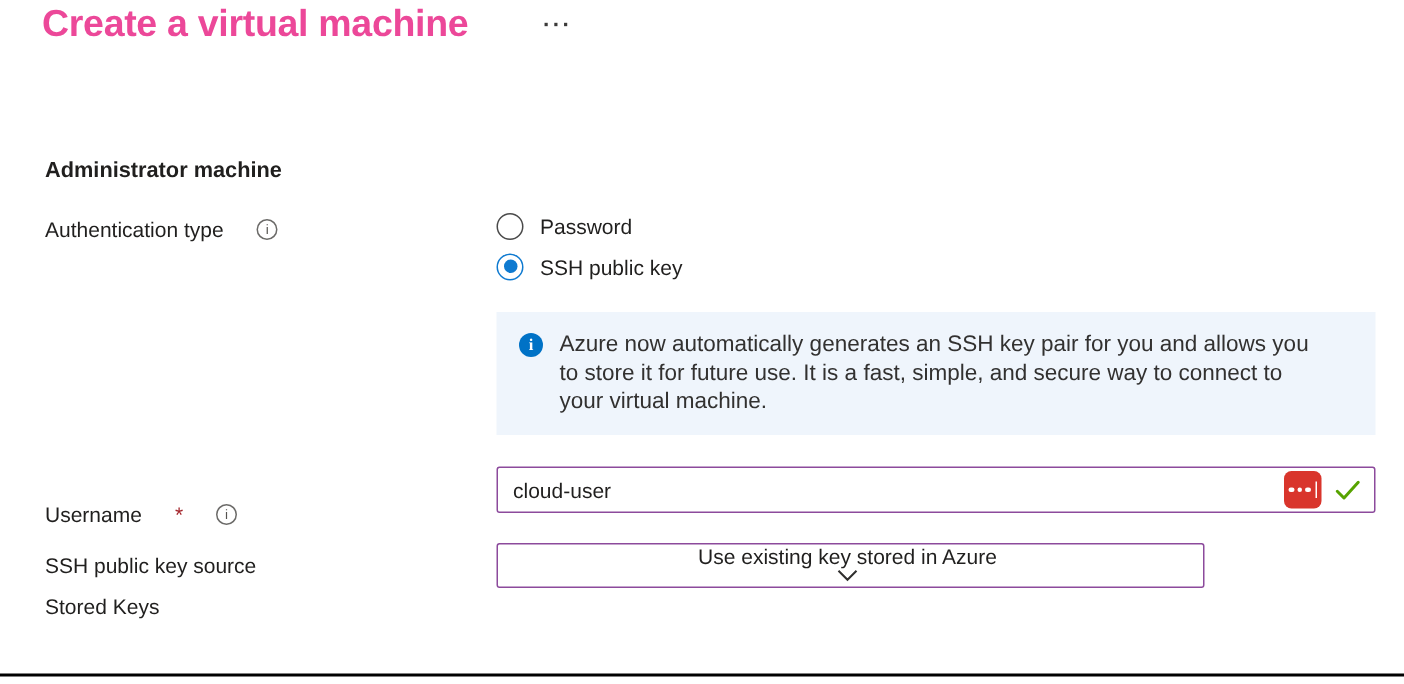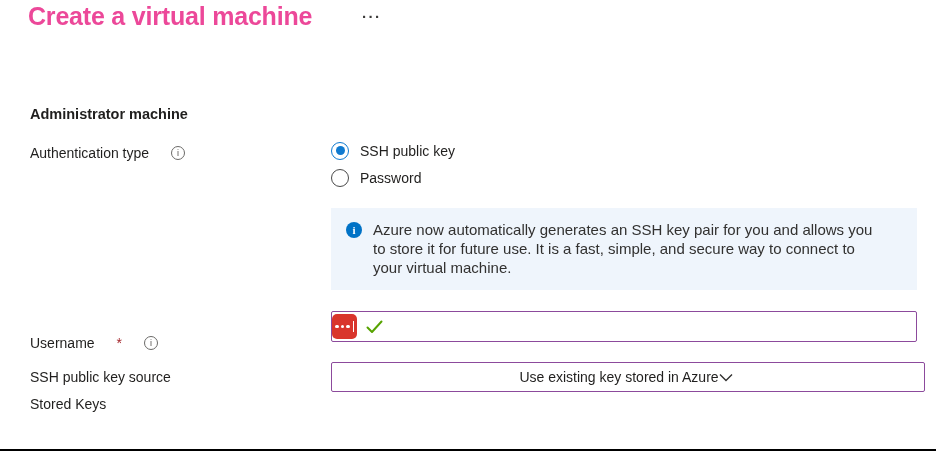--- a/index.html
+++ b/index.html
@@ -65,24 +65,24 @@
   }
   .lp-icon {
     width:25px; height:25px; border-radius:5px; background:#d9352c; flex:0 0 auto;
     display:flex; align-items:center; justify-content:center; gap:2px; margin-right:9px; cursor:pointer;
   }
   .lp-dot { width:3.5px; height:3.5px; border-radius:50%; background:#fff; }
   .lp-bar { width:1.5px; height:11px; background:#fff; margin-left:1px; }
   .valid-check { margin-right:9px; flex:0 0 auto; display:flex; }
   
   .dropdown {
-    position:absolute; left:331px; width:594px; height:30px;
+    position:absolute; left:331px; width:472px; height:30px;
     border:1.5px solid #8c4a9c; border-radius:2px; background:#fff;
-    display:flex; align-items:center; justify-content:center;
-    padding:0 14px 0 10px; cursor:pointer;
+    display:flex; align-items:center; justify-content:flex-start;
+    padding:0 14px 0 10px; cursor:pointer;flex-direction:column;
   }
   .dd-source { top:362px; }
   .dd-stored { top:409px; }
   .dd-value { font-size:14px; color:#201f1e; }
   .chevron { display:flex; }
   
   .footer-divider { position:absolute; left:0; top:449px; width:936px; height:2px; background:#000; }
 </style>
 </head>
 <body>
@@ -94,43 +94,44 @@
 
   <h2 class="section-title">Administrator machine</h2>
 
   <div class="field-label lbl-auth">
     <span>Authentication type</span>
     <span class="info-i">i</span>
   </div>
 
   <div class="radio-group">
     <div class="radio-row">
+      <span class="radio-outer unsel"></span>
+      <span class="radio-label">Password</span>
+    </div>
+    <div class="radio-row">
       <span class="radio-outer sel">
           <span class="radio-dot"></span>
         </span>
       <span class="radio-label">SSH public key</span>
-    </div>
-    <div class="radio-row">
-      <span class="radio-outer unsel"></span>
-      <span class="radio-label">Password</span>
     </div>
   </div>
 
   <div class="info-box">
     <span class="info-badge">i</span>
     <span class="info-text">Azure now automatically generates an SSH key pair for you and allows you to store it for future use. It is a fast, simple, and secure way to connect to your virtual machine.</span>
   </div>
 
   <div class="field-label lbl-user">
     <span>Username</span>
     <span class="req">*</span>
     <span class="info-i">i</span>
   </div>
 
   <div class="text-input-wrap">
+    <input class="text-input" type="text" value="cloud-user" style="">
     <span class="lp-icon">
       <span class="lp-dot"></span>
         <span class="lp-dot"></span>
         <span class="lp-dot"></span>
         <span class="lp-bar"></span>
     </span>
     <span class="valid-check">
       <svg width="17" height="14" viewBox="0 0 17 14">
           <polyline points="1.5,7.5 6,12 15.5,1.5" fill="none" stroke="#57a300" stroke-width="2" stroke-linecap="round" stroke-linejoin="round"></polyline>
         </svg>

